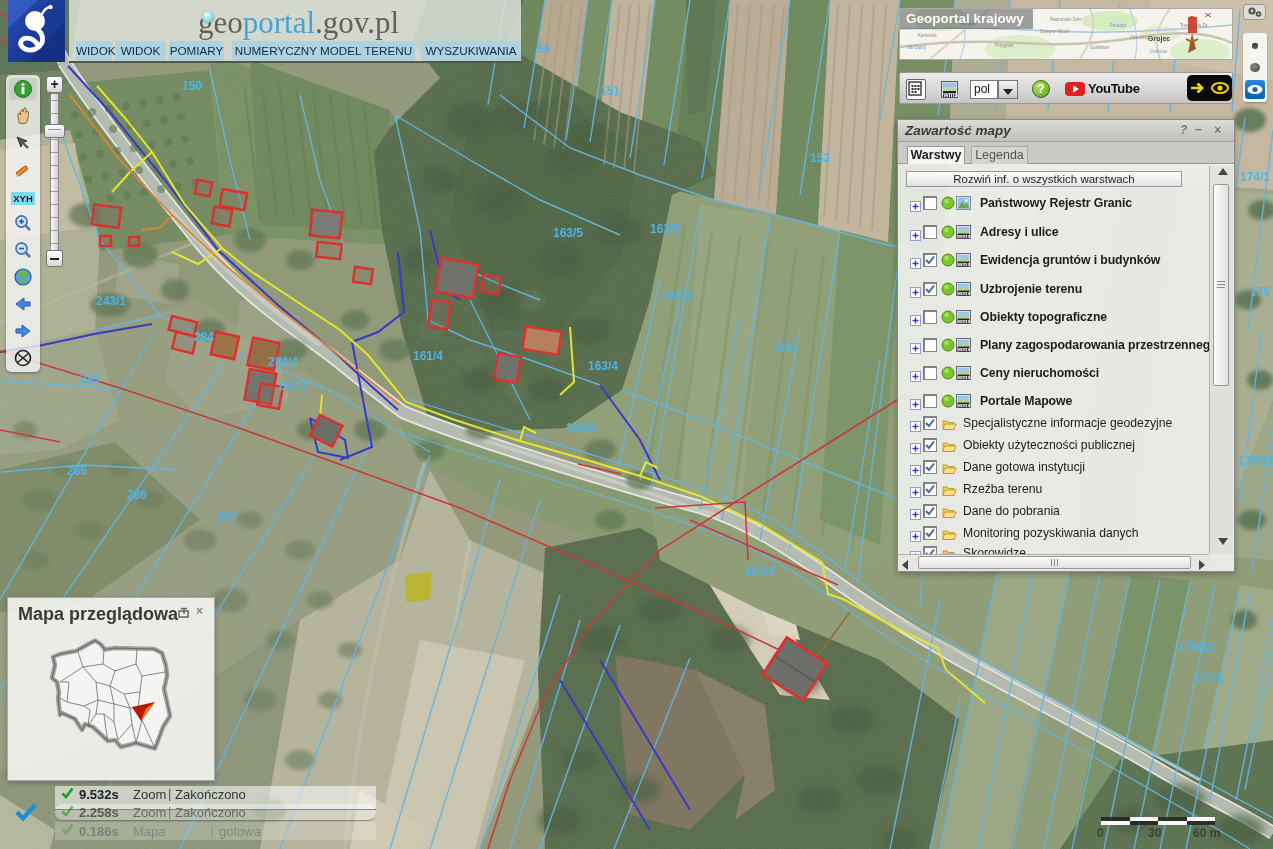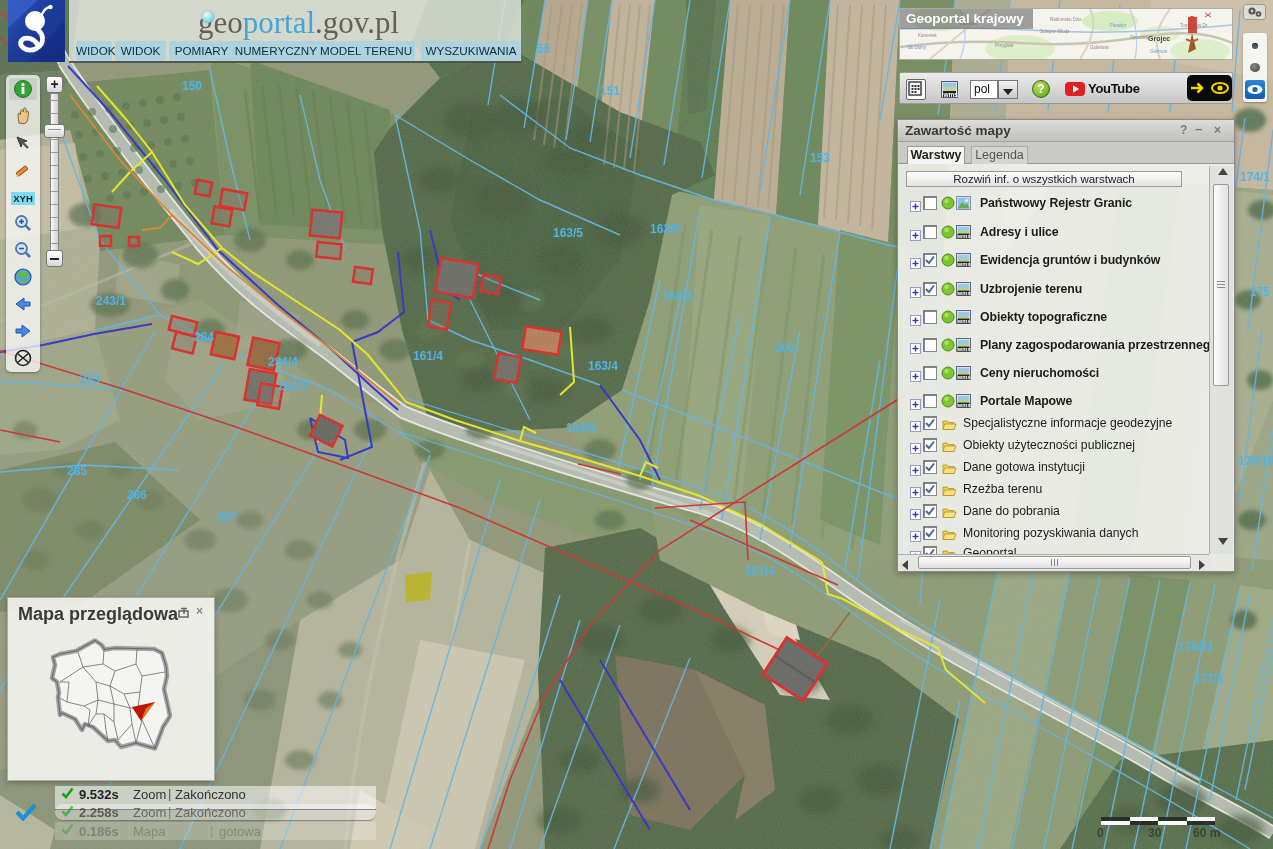--- a/index.html
+++ b/index.html
@@ -479,21 +479,21 @@
   </svg>
 
   <div id="ui">
 
     <div class="abs" style="left:69px;top:0;width:452px;height:63px;background:rgba(226,229,222,0.82);border-bottom:2px solid rgba(35,45,35,0.75);box-sizing:border-box;"></div>
     <div class="abs" style="left:198px;top:4px;font-family:'Liberation Serif',serif;font-size:31px;color:#655f55;line-height:38px;">geo<span style="color:#44a4d4;">portal</span>.gov.pl</div>
     <div class="abs" style="left:202px;top:11px;width:12px;height:12px;border-radius:50%;background:radial-gradient(circle at 38% 30%,#e8fbfc,#8adce2 55%,#48b0bc);box-shadow:0 0 1px rgba(30,80,100,0.8);"></div>
     <div id="menu" class="abs" style="top:41px;height:20px;font-size:11.7px;color:#0e2b45;">
       <div class="mbtn" style="left:76px;width:36px;">WIDOK</div>
       <div class="mbtn" style="left:115px;width:51px;">WIDOK</div>
-      <div class="mbtn" style="left:169px;width:65px;">POMIARY</div>
+      <div class="mbtn" style="left:169px;width:55px;">POMIARY</div>
       <div class="mbtn" style="left:232px;width:183px;">NUMERYCZNY MODEL TERENU</div>
       <div class="mbtn" style="left:421px;width:100px;">WYSZUKIWANIA</div>
     </div>
 
     <div class="abs" style="left:8px;top:0;width:57px;height:62px;background:linear-gradient(128deg,#2a52bc 0%,#1c3c9a 45%,#16328a 100%);overflow:hidden;">
       <svg width="57" height="62" viewBox="0 0 57 62">
         <polygon points="0,0 30,0 0,28" fill="#3a62cc" opacity="0.7"></polygon>
         <polygon points="57,20 57,62 20,62" fill="#122c7e" opacity="0.6"></polygon>
         <circle cx="27" cy="21" r="10" fill="#fff"></circle>
         <path d="M34,14 Q37,8 41.5,7" stroke="#fff" stroke-width="2.4" fill="none" stroke-linecap="round"></path>
@@ -674,21 +674,21 @@
       <div class="abs" style="left:287px;top:2px;width:22px;height:26px;background:#0a0a0a;border-radius:5px 0 0 5px;text-align:center;"><svg width="22" height="26" viewBox="0 0 22 26">
             <path d="M4,13 L14,13 M10.5,8.5 L15,13 L10.5,17.5" stroke="#f2d410" stroke-width="2.6" fill="none"></path>
           </svg></div>
       <div class="abs" style="left:309px;top:2px;width:23px;height:26px;background:#0a0a0a;border-radius:0 5px 5px 0;"><svg width="23" height="26" viewBox="0 0 23 26">
             <ellipse cx="11" cy="13" rx="8" ry="5" fill="none" stroke="#f2d410" stroke-width="2"></ellipse>
             <circle cx="11" cy="13" r="2.6" fill="#f2d410"></circle>
           </svg></div>
     </div>
 
     <div class="abs" style="left:897px;top:119px;width:338px;height:453px;background:rgba(243,244,240,0.88);border:1px solid #8a8a8a;box-sizing:border-box;box-shadow:0 2px 6px rgba(0,0,0,0.3);">
-      <div class="abs" style="left:0;top:0;width:336px;height:22px;background:linear-gradient(180deg,#dcddd9,#bfc0bc);border-bottom:1px solid #a0a0a0;box-sizing:border-box;">
+      <div class="abs" style="left:0;top:0;width:336px;height:22px;background:linear-gradient(180deg,#dcddd9,#bfc0bc);border-bottom:1px solid #a0a0a0;box-sizing:border-box;font-style:italic;">
         <span style="position:absolute;left:7px;top:3px;font-size:13.5px;font-weight:bold;color:#3a3a3a;">Zawartość mapy</span>
         <span style="position:absolute;left:282px;top:3px;font-size:12px;font-weight:bold;color:#777;">?</span>
         <span style="position:absolute;left:297px;top:1px;font-size:13px;font-weight:bold;color:#777;">–</span>
         <span style="position:absolute;left:316px;top:3px;font-size:12px;font-weight:bold;color:#777;">×</span>
       </div>
       <div class="abs" style="left:0;top:22px;width:336px;height:22px;background:#c9cac6;border-bottom:1px solid #999;box-sizing:border-box;padding-left:20px;">
         <div class="abs" style="left:9px;top:4px;width:58px;height:18px;background:#f4f5f2;border:1px solid #999;border-bottom:none;box-sizing:border-box;text-align:center;font-size:12.5px;font-weight:bold;color:#222;line-height:17px;">Warstwy</div>
         <div class="abs" style="left:73px;top:4px;width:57px;height:18px;background:#d4d5d1;border:1px solid #aaa;border-bottom:none;box-sizing:border-box;text-align:center;font-size:12.5px;color:#555;line-height:17px;">Legenda</div>
       </div>
       <div class="abs" style="left:8px;top:51px;width:276px;height:16px;background:linear-gradient(180deg,#fefefe,#e2e2e0);border:1px solid #999;box-sizing:border-box;text-align:center;font-size:11.5px;color:#222;line-height:14px;">Rozwiń inf. o wszystkich warstwach</div>
@@ -1003,21 +1003,21 @@
 <span class="abs" style="left:25px;top:0px;"><svg width="14" height="14" viewBox="0 0 14 14">
                 <rect x="0.5" y="0.5" width="13" height="13" fill="#fdfdfd" stroke="#888"></rect>
                 <rect x="0.5" y="0.5" width="13" height="1.4" fill="#777"></rect>
                 <rect x="0.5" y="0.5" width="1.4" height="13" fill="#777"></rect>
                 <path d="M3,7 L6,10 L11,3.5" stroke="#4a6a8a" stroke-width="2" fill="none"></path>
               </svg></span>
 <span class="abs" style="left:44px;top:1px;"><svg width="15" height="13" viewBox="0 0 15 13">
                 <path d="M1,3 L1,11.5 L12,11.5 L12,4.5 L6.5,4.5 L5.2,3 Z" fill="#f0d060" stroke="#b89010" stroke-width="0.8"></path>
                 <path d="M2.6,6 L14,6 L12,11.5 L1,11.5 Z" fill="#f8e086" stroke="#b89010" stroke-width="0.8"></path>
               </svg></span>
-<span class="abs" style="left:65px;top:0px;font-size:12.2px;color:#1c1c1c;white-space:nowrap;">Geoportal</span>
+<span class="abs" style="left:65px;top:0px;font-size:12.2px;color:#1c1c1c;white-space:nowrap;">Skorowidze</span>
 </div>
         </div>
 
       <div class="abs" style="left:311px;top:46px;width:24px;height:388px;background:rgba(220,221,217,0.7);border-left:1px solid #b0b0ae;box-sizing:border-box;">
         <div class="abs" style="left:8px;top:2px;width:0;height:0;border-left:5px solid transparent;border-right:5px solid transparent;border-bottom:7px solid #444;"></div>
         <div class="abs" style="left:3px;top:18px;width:16px;height:202px;background:linear-gradient(90deg,#fdfdfd,#e0e0de);border:1px solid #999;border-radius:2px;box-sizing:border-box;">
           <div style="margin:96px 3px 0;border-top:1px solid #888;"></div>
           <div style="margin:2px 3px 0;border-top:1px solid #888;"></div>
           <div style="margin:2px 3px 0;border-top:1px solid #888;"></div>
         </div>

